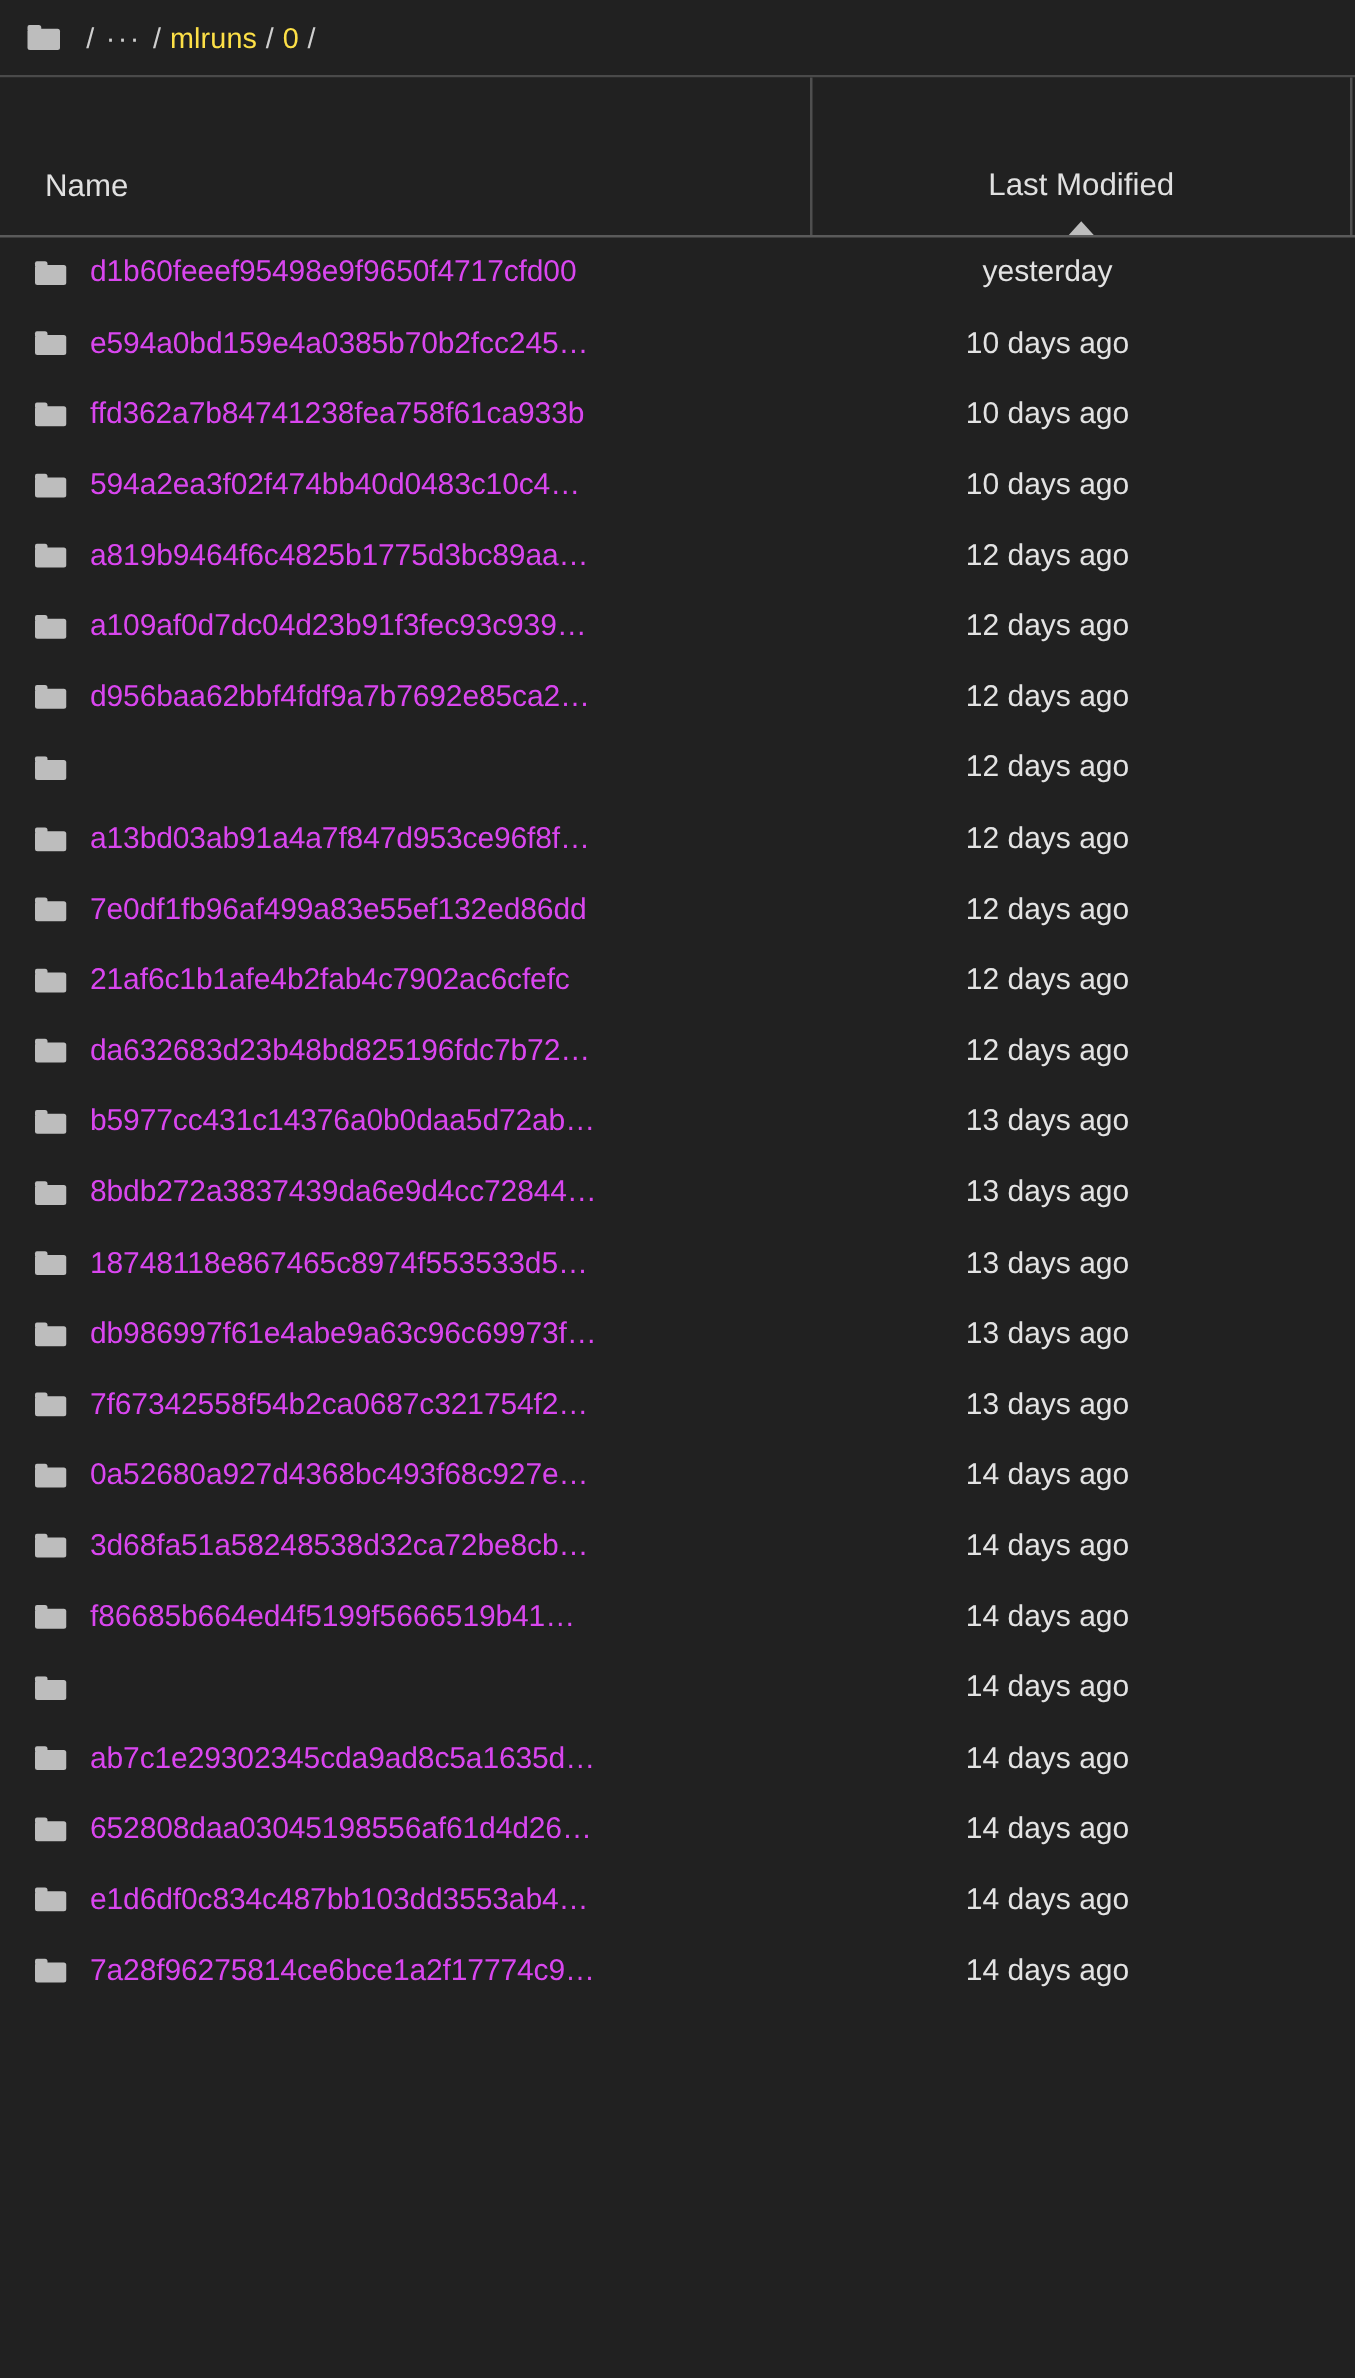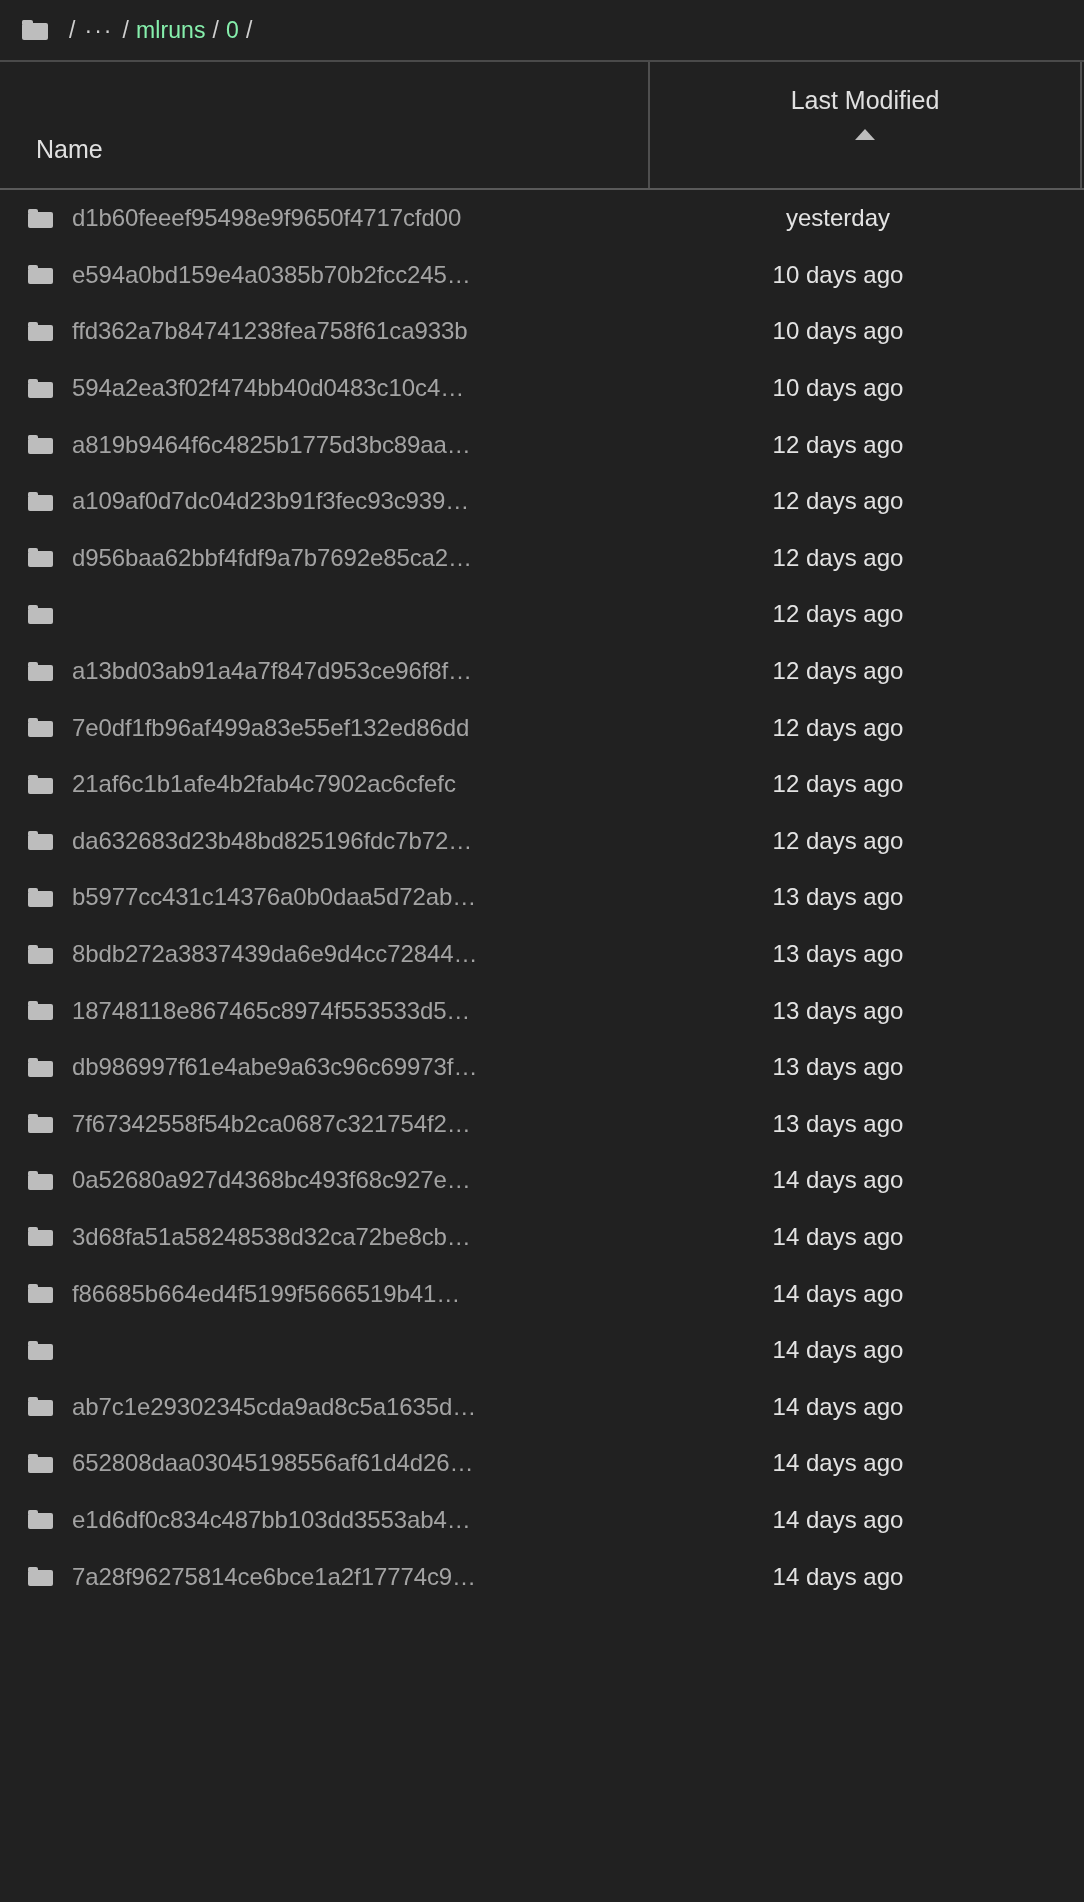--- a/index.html
+++ b/index.html
@@ -48,21 +48,21 @@
     left: 0; top: 3px;
     width: 26px; height: 17px;
     background: #bdbdbd;
     border-radius: 2px;
   }
   .crumb-sep {
     padding: 0 7px;
     color: #cfcfcf;
   }
   .crumb-text {
-    color: #86efac;
+    color: #fde047;
     white-space: nowrap;
   }
   .crumb-ellipsis {
     color: #cfcfcf;
     letter-spacing: 2px;
     padding: 0 2px;
   }
 
   
   .table-header {
@@ -82,21 +82,21 @@
   }
   .th-name {
     width: 650px;
     padding: 0 0 24px 36px;
     border-right: 2px solid #4f4f4f;
   }
   .th-modified {
     width: 432px;
     flex-direction: column;
     align-items: center;
-    justify-content: flex-start;
+    justify-content: flex-end;
     padding-top: 26px;
     border-right: 2px solid #4f4f4f;
   }
   .th-modified .label {
     font-size: 25px;
     color: #e0e0e0;
     line-height: 1;
   }
   .sort-arrow {
     width: 0; height: 0;
@@ -140,21 +140,21 @@
   }
   .folder-icon .body {
     position: absolute;
     left: 0; top: 3px;
     width: 25px; height: 16px;
     background: #bdbdbd;
     border-radius: 2px;
   }
   .name-text {
     font-size: 24px;
-    color: #a3a3a3;
+    color: #d946ef;
     white-space: nowrap;
     overflow: hidden;
     letter-spacing: -0.1px;
   }
   .cell-modified {
     width: 432px;
     box-sizing: border-box;
     text-align: center;
     padding-right: 56px;
     font-size: 24px;

